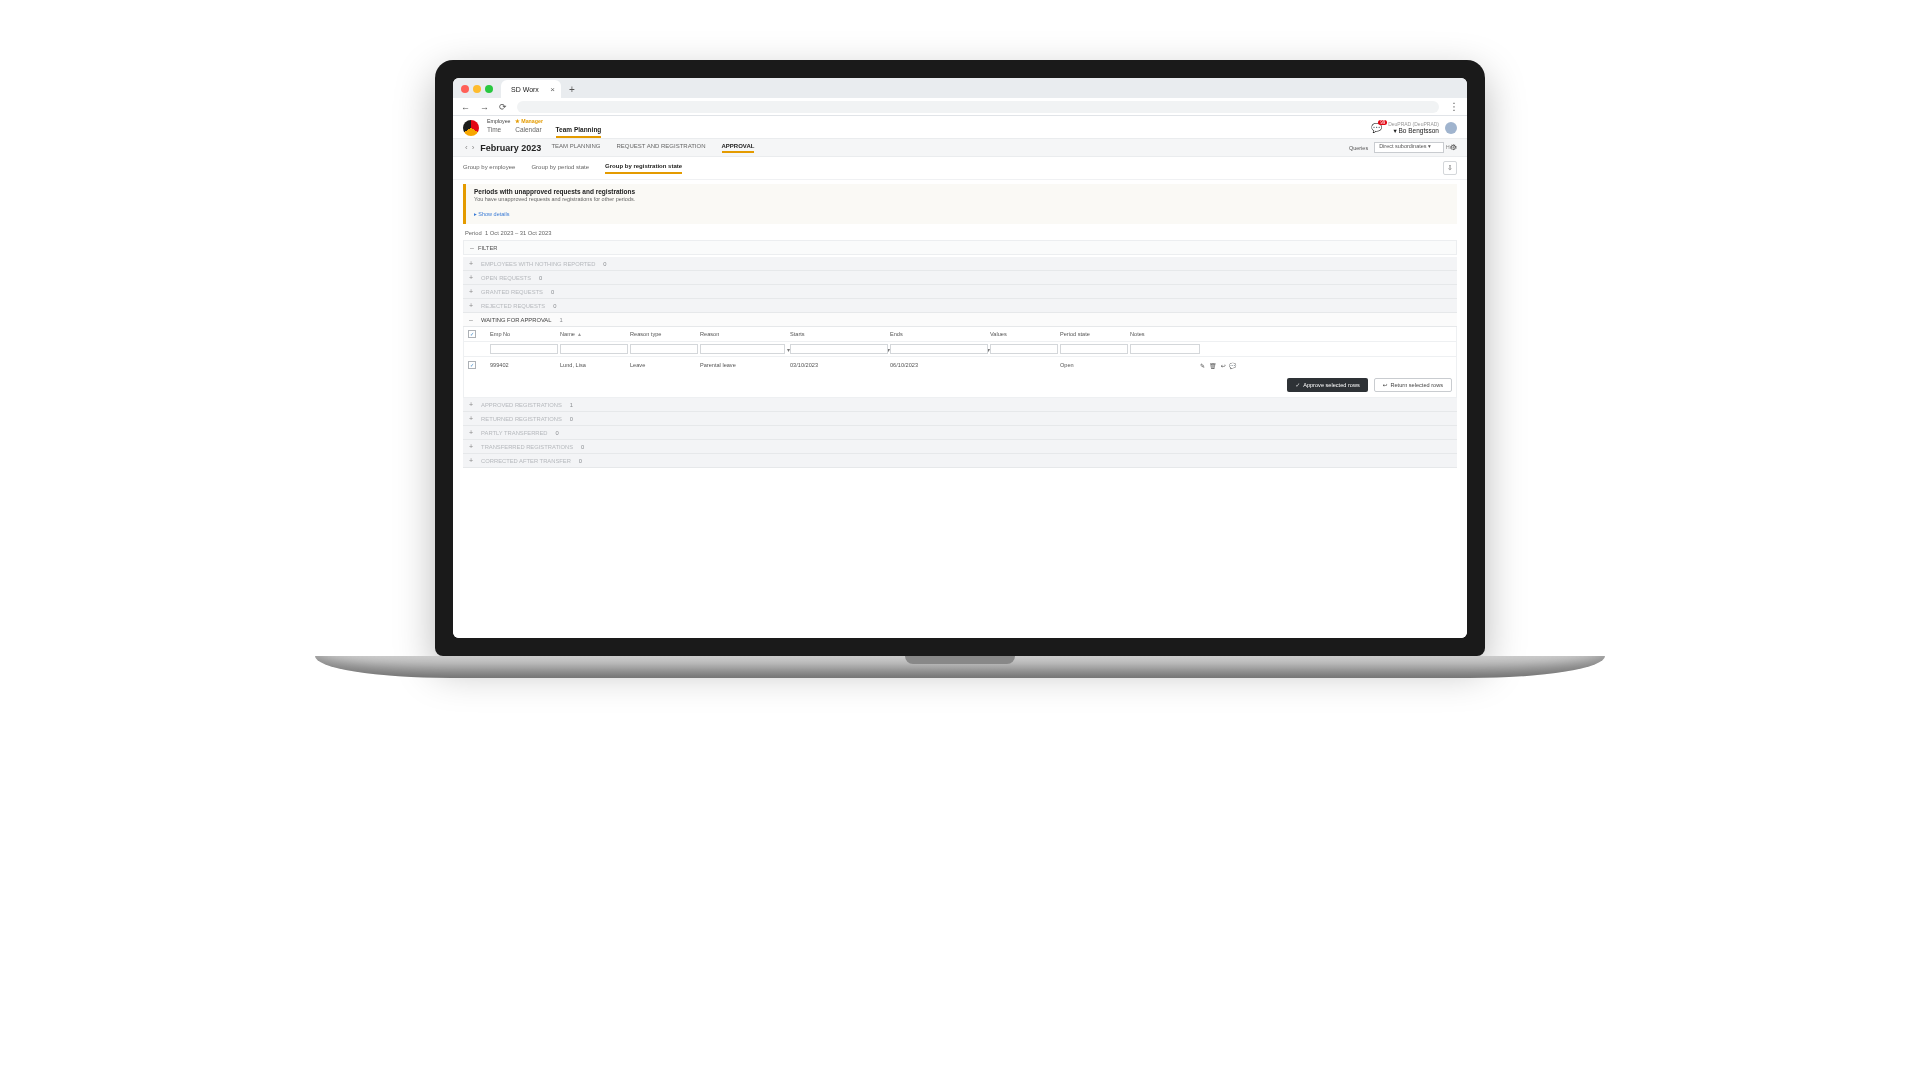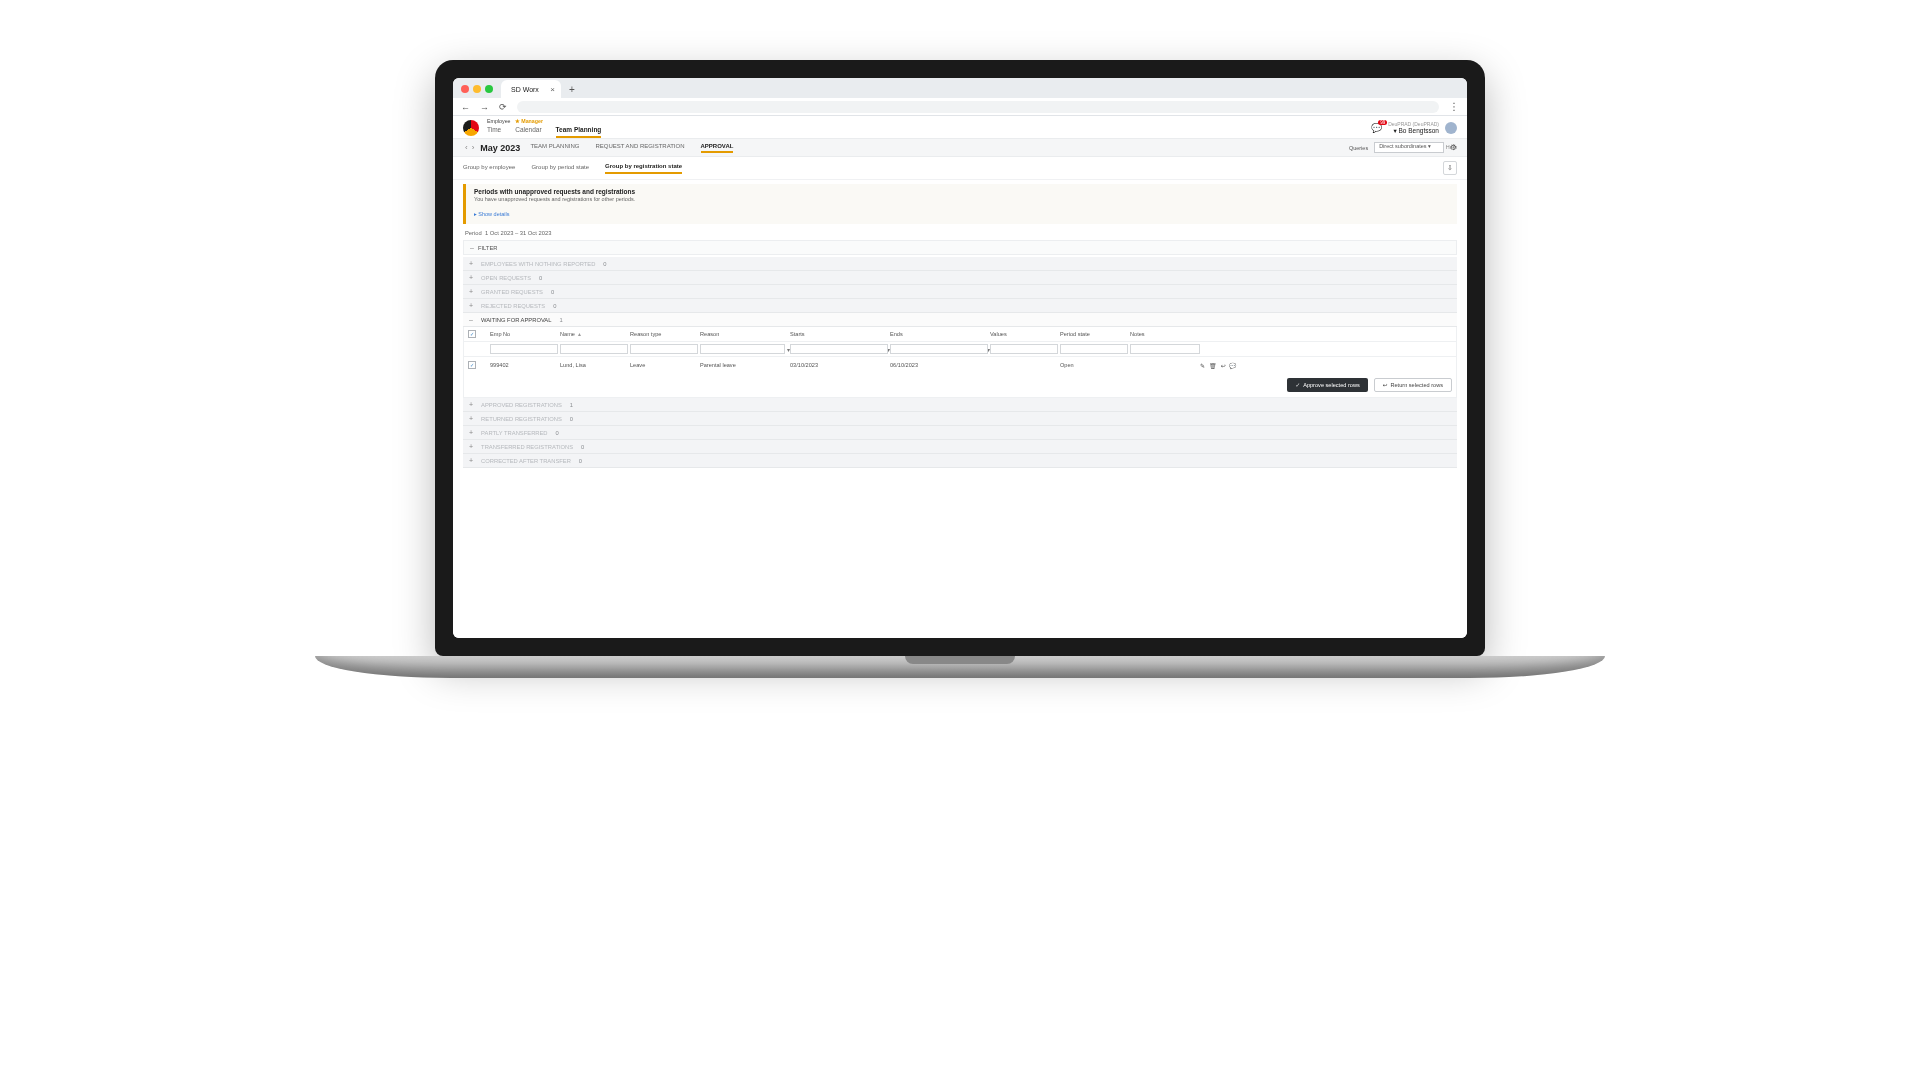--- a/index.html
+++ b/index.html
@@ -266,21 +266,21 @@
               <div class="uname">▾ <span>Bo Bengtsson</span></div>
             </div>
             <div class="avatar"></div>
           </div>
           <div class="help-icon">Help</div>
         </div>
 
         <div class="period-bar">
           <span class="chev">‹</span>
           <span class="chev">›</span>
-          <span class="month">May 2023</span>
+          <span class="month">February 2023</span>
           <div class="sub-tabs">
             <span class="st">TEAM PLANNING</span>
             <span class="st">REQUEST AND REGISTRATION</span>
             <span class="st active">APPROVAL</span>
           </div>
           <div class="period-right">
             <span>Queries</span>
             <div class="select-mini"><span>Direct subordinates</span> ▾</div>
             <span class="gear">⚙</span>
           </div>

